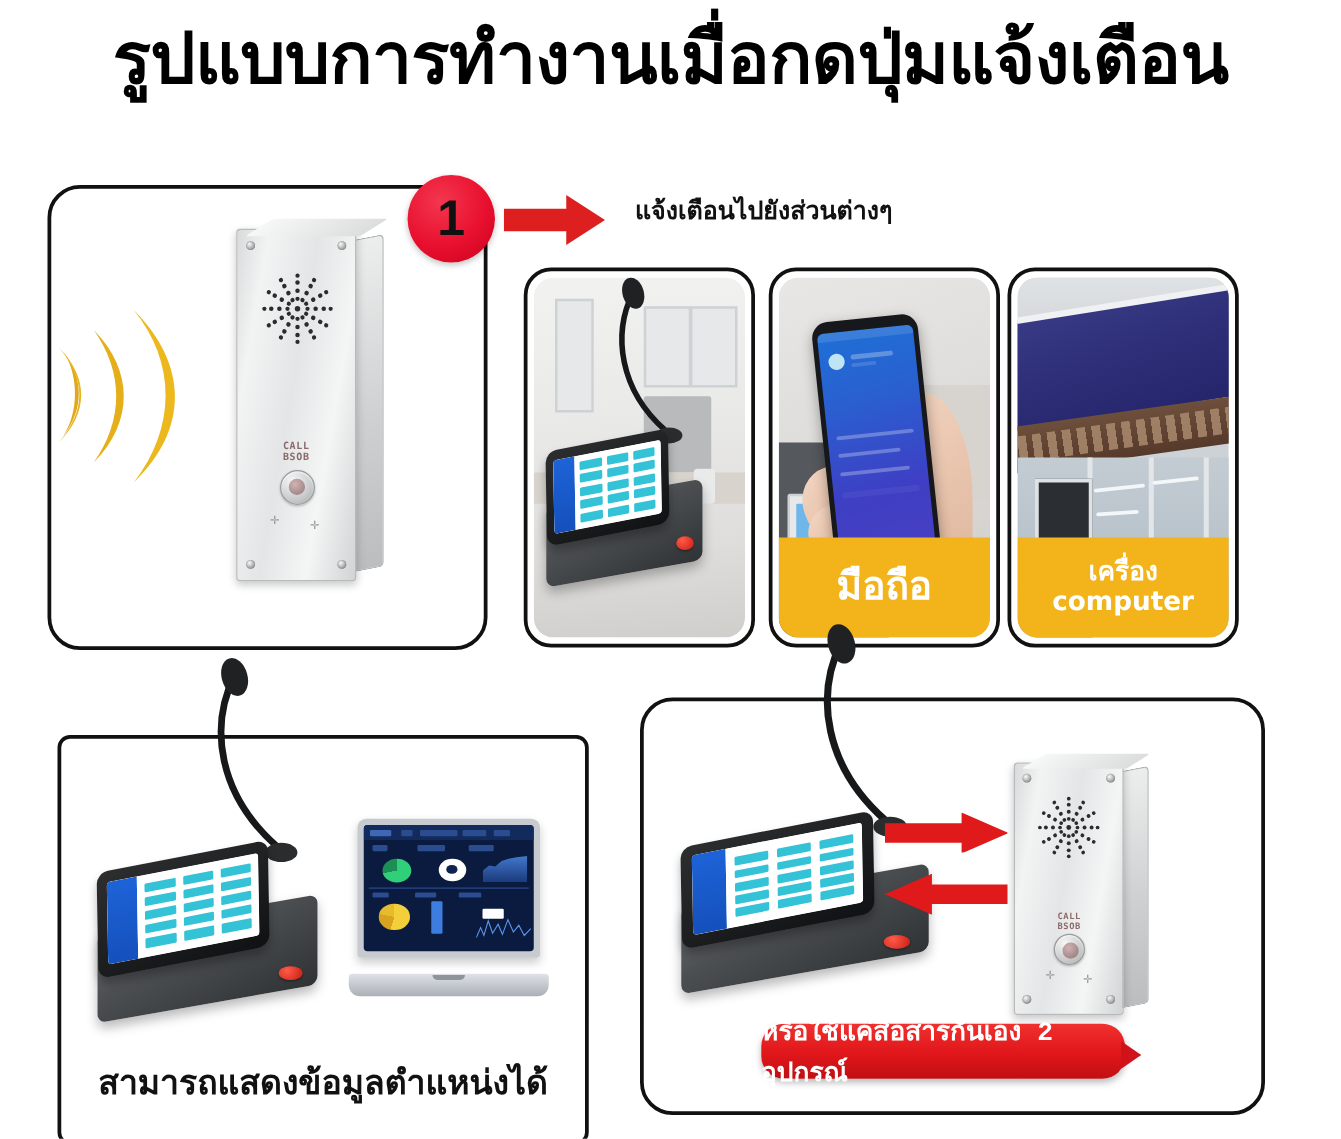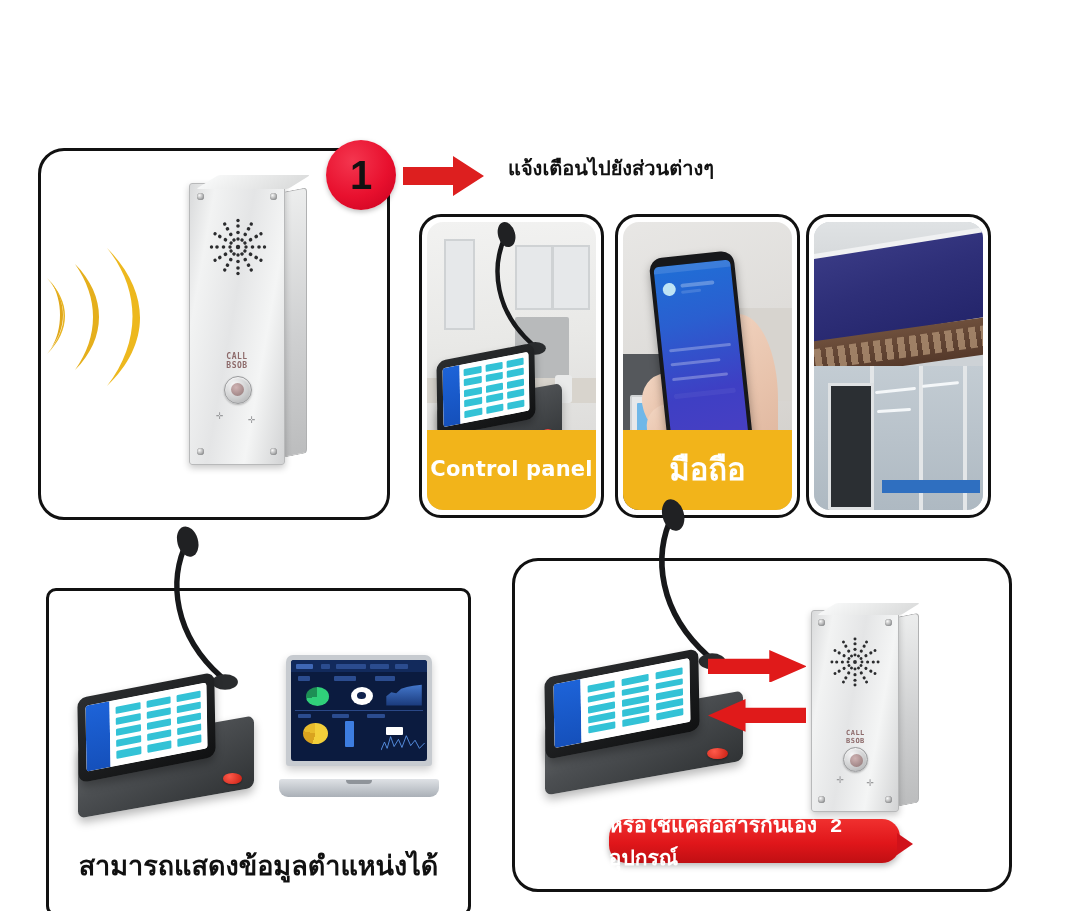--- a/index.html
+++ b/index.html
@@ -309,20 +309,21 @@
     content:"";position:absolute;right:-13px;top:32%;
     border-top:11px solid transparent;border-bottom:11px solid transparent;
     border-left:16px solid #d0121a;
   }
 </style>
 </head>
 <body>
 
 <div class="stage">
 
+  <div class="title">รูปแบบการทำงานเมื่อกดปุ่มแจ้งเตือน</div>
 
   <div class="panel" id="panel-device">
 
     <div class="waves">
       <svg width="120" height="160" viewBox="0 0 120 160" aria-hidden="true">
         <path d="M6 56 C 22 76, 22 102, 6 122 C 18 104, 18 74, 6 56 Z" fill="#E0A81A"></path>
         <path d="M2 52 C 26 76, 26 104, 2 128 C 24 102, 24 78, 2 52 Z" fill="#E8B522"></path>
         <path d="M30 38 C 62 70, 62 112, 30 144 C 54 110, 54 72, 30 38 Z" fill="#E5AF1C"></path>
         <path d="M62 22 C 106 66, 106 118, 62 160 C 96 116, 96 64, 62 22 Z" fill="#EDB81E"></path>
       </svg>
@@ -419,21 +420,20 @@
                   <div class="scr-cell"></div>
                 <div class="scr-cell"></div>
                   <div class="scr-cell"></div>
                   <div class="scr-cell"></div>
               </div>
             </div>
           </div>
           <div class="console-redbtn" style="right:6%;bottom:16%;"></div>
         </div>
       </div>
-      <div class="card-band" id="band-control-panel">Control panel</div>
     </div>
   </div>
 
   <div class="dest-card" id="card-mobile">
     <div class="card-inner">
       <div class="card-photo">
         <div class="scene-hand">
           <div style="position:absolute;left:0;top:46%;width:52%;height:54%;background:#55585c;"></div>
           <div style="position:absolute;left:4%;top:60%;width:28%;height:22%;background:#e6e8ea;border:2px solid #cfd2d4;border-radius:2px;"></div>
           <div style="position:absolute;left:8%;top:63%;width:18%;height:11%;background:#6fb7e8;border-radius:1px;"></div>
@@ -476,20 +476,26 @@
           <div class="bld-glass">
             <div class="bld-mullion" style="left:33%;"></div>
             <div class="bld-mullion" style="left:62%;"></div>
             <div class="bld-mullion" style="left:88%;"></div>
             <div class="bld-door"></div>
             <div class="bld-tube" style="left:36%;top:16%;width:24%;transform:rotate(-6deg);"></div>
             <div class="bld-tube" style="left:64%;top:12%;width:22%;transform:rotate(-6deg);"></div>
             <div class="bld-tube" style="left:37%;top:30%;width:20%;transform:rotate(-4deg);"></div>
             <div class="bld-blue-band"></div>
           </div>
+        </div>
+      </div>
+      <div class="card-band" id="band-computer">
+        <div>
+          <span>เครื่อง</span><br>
+          <span>computer</span>
         </div>
       </div>
     </div>
   </div>
 
   <div class="panel" id="panel-location">
 
     <div class="console" style="left:7%;top:26%;width:42%;height:40%;">
       <svg style="position:absolute;left:44%;top:-112%;width:58%;height:130%;overflow:visible;" viewBox="0 0 70 130">
         <path d="M20 8 C 4 40, 10 82, 46 114" stroke="#17181a" stroke-width="4.2" fill="none" stroke-linecap="round"></path>

